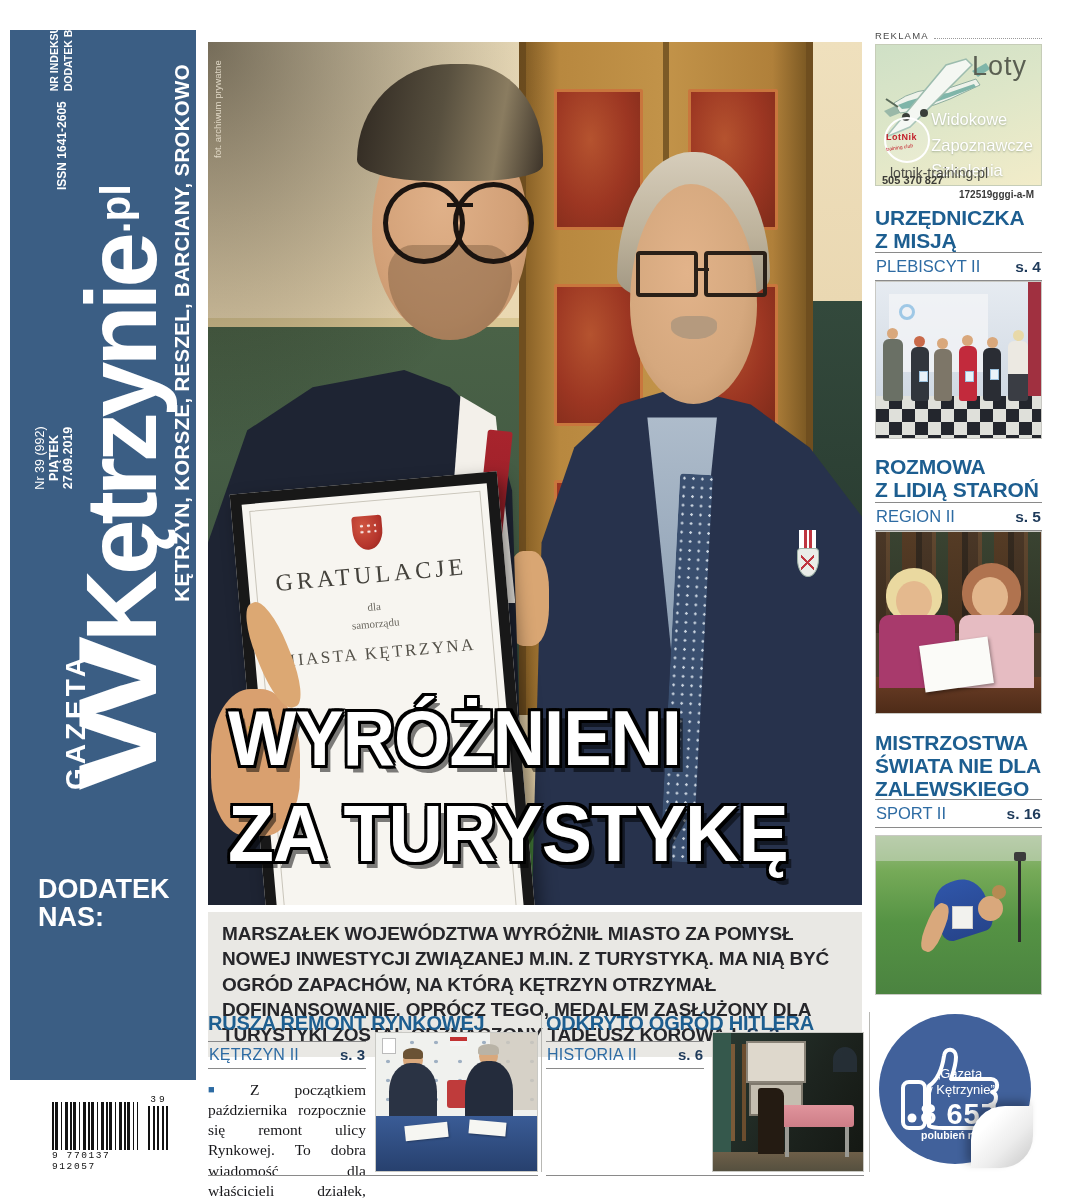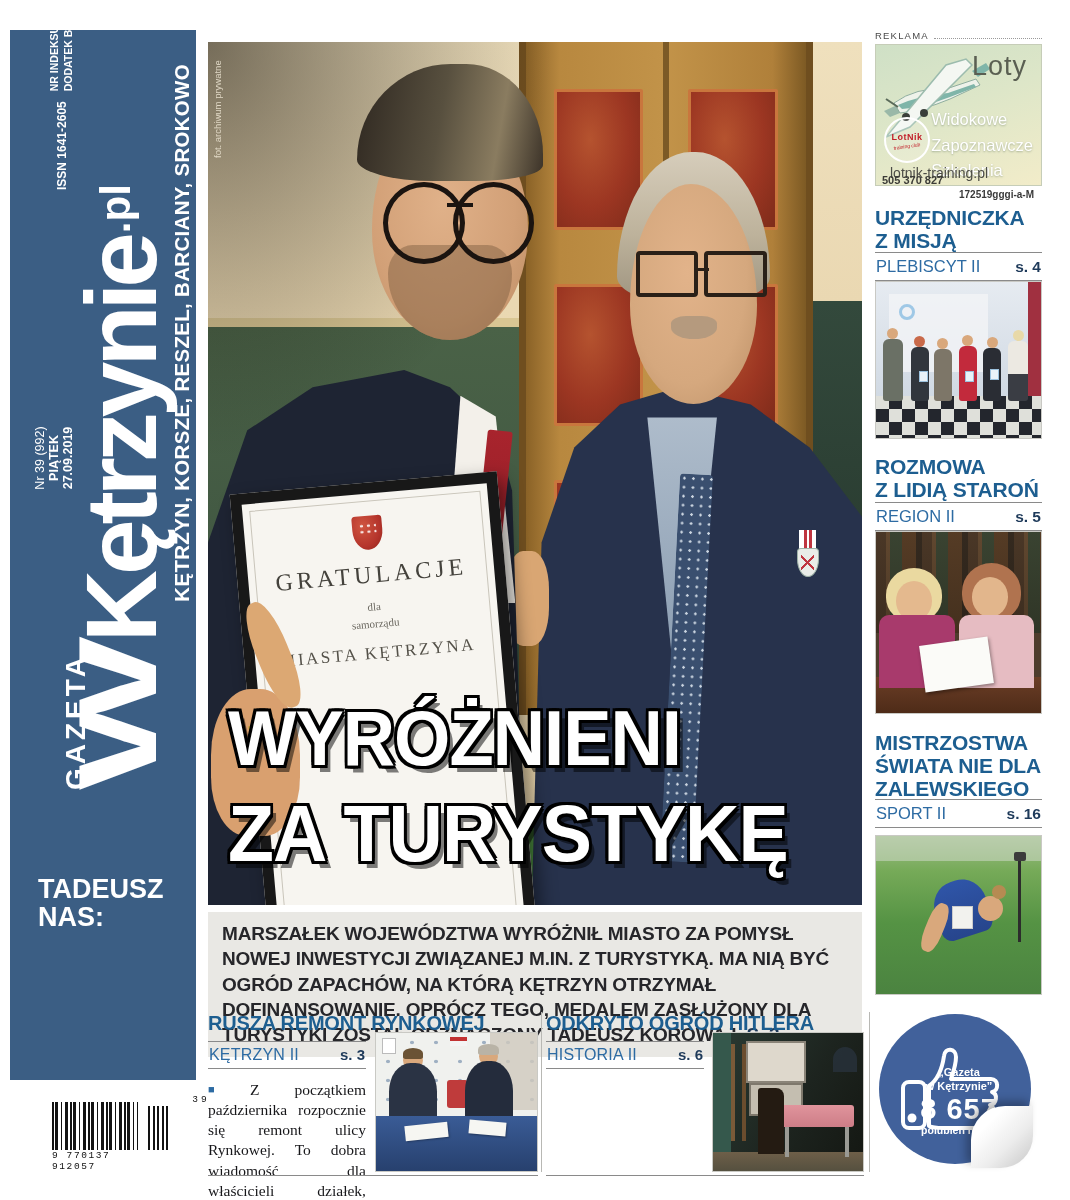--- a/index.html
+++ b/index.html
@@ -37,21 +37,21 @@
   
   .barcode-wrap{position:absolute;left:52px;top:1092px;width:120px;height:72px;}
   .bars-main{position:absolute;left:0;top:10px;width:86px;height:48px;background:
      repeating-linear-gradient(90deg,#121212 0 2px,#fff 2px 3px,#121212 3px 6px,#fff 6px 9px,
      #121212 9px 10px,#fff 10px 13px,#121212 13px 16px,#fff 16px 18px);}
   .bars-addon{position:absolute;left:96px;top:14px;width:22px;height:44px;background:
      repeating-linear-gradient(90deg,#121212 0 2px,#fff 2px 5px,#121212 5px 7px,#fff 7px 9px);}
   .bc-digits{position:absolute;left:0;top:58px;width:90px;font-size:9.5px;letter-spacing:1.6px;
      font-family:"Liberation Mono",monospace;color:#111;}
   .bc-addon-no{position:absolute;left:96px;top:2px;width:22px;text-align:center;font-size:9.5px;
-     letter-spacing:3px;font-family:"Liberation Mono",monospace;color:#111;margin-left:42px;}
+     letter-spacing:3px;font-family:"Liberation Mono",monospace;color:#111;}
 
   
   .cover{position:absolute;left:208px;top:42px;width:654px;height:863px;overflow:hidden;
          background:linear-gradient(180deg,#efe0bd 0%,#ead8b2 30%,#e3cfa6 100%);}
   .credit{left:4px;top:116px;width:112px;font-size:9.5px;color:#efe7d5;opacity:.85;white-space:nowrap;}
   .wall-green{position:absolute;left:0;top:33%;width:47.5%;height:67%;
       background:linear-gradient(180deg,#4a6247 0%,#3d5340 60%,#32452f 100%);}
   .wall-trim{position:absolute;left:0;top:32%;width:47.5%;height:1.4%;background:#d9c693;}
   .wall-right{position:absolute;left:92.5%;top:30%;width:7.5%;height:70%;
       background:linear-gradient(180deg,#33493c,#1d2b22);}
@@ -164,21 +164,21 @@
   .rightcol{position:absolute;left:875px;top:0;width:167px;height:1200px;}
   .reklama-row{position:absolute;top:30px;left:0;width:100%;display:flex;align-items:flex-end;gap:5px;}
   .reklama-label{font-size:9.5px;letter-spacing:1.2px;color:#4a4a4a;}
   .reklama-dots{flex:1;border-bottom:1px dotted #9a9a9a;margin-bottom:2px;}
   .ad{position:absolute;top:44px;left:0;width:167px;height:142px;overflow:hidden;
       background:linear-gradient(160deg,#cfe0c6 0%,#dde6c8 45%,#f2ecc9 100%);border:1px solid #c6cdb8;}
   .ad-title{position:absolute;right:14px;top:6px;font-size:27px;color:#5a5f52;letter-spacing:1px;}
   .ad-lines{position:absolute;right:8px;top:62px;text-align:left;color:#fff;font-size:16.5px;line-height:1.55;
       text-shadow:0 1px 2px rgba(90,110,90,.45);}
   .ad-logo{position:absolute;left:8px;top:72px;width:46px;height:46px;border:2px solid #fff;border-radius:50%;
-      text-align:center;background:rgba(255,255,255,.15);}
+      background:rgba(255,255,255,.15);}
   .ad-logo-txt{font-size:9px;font-weight:800;color:#c21f2a;margin-top:13px;letter-spacing:.5px;}
   .ad-logo-sub{font-size:5px;color:#c21f2a;transform:rotate(-8deg);margin-top:1px;}
   .ad-site{position:absolute;left:14px;top:120px;font-size:14px;color:#4c4c46;text-align:center;}
   .ad-phone{position:absolute;left:6px;top:129px;font-size:11px;font-weight:700;color:#3c3c38;}
   .ad-code{position:absolute;top:189px;right:8px;font-size:10px;font-weight:700;color:#3a3a3a;}
   .plane{position:absolute;left:0;top:4px;width:120px;height:90px;}
 
   .t-title{position:absolute;left:0;width:167px;font-size:21px;font-weight:800;color:var(--head-blue);
       line-height:1.1;letter-spacing:-.2px;}
   .t-rulebox{position:absolute;left:0;width:167px;border-top:1.5px solid var(--rule-gray);
@@ -209,21 +209,21 @@
       background-image:radial-gradient(circle,rgba(40,80,130,.9) 1.6px,transparent 2.1px);background-size:24px 19px;}
   .sign-table{position:absolute;left:0;bottom:0;width:100%;height:40%;background:linear-gradient(#3a5c96,#27406e);}
 
   .room-bg{position:absolute;inset:0;background:linear-gradient(120deg,#2a3b33 0%,#1d241f 55%,#141712 100%);}
 
   
   .fb{position:absolute;left:4px;top:1014px;width:152px;height:150px;}
   .fb-circle{position:absolute;inset:0;border-radius:50%;background:var(--fb-blue);}
   .fb-thumb{position:absolute;left:8px;top:26px;}
   .fb-text{position:absolute;left:30px;top:52px;width:100px;text-align:center;color:#fff;z-index:3;}
-  .fb-q{font-size:11px;font-weight:700;line-height:1.25;}
+  .fb-q{font-size:13px;font-weight:400;line-height:1.25;}
   .fb-count{font-size:29px;font-weight:800;letter-spacing:1px;line-height:1.05;}
   .fb-cap{font-size:10.5px;font-weight:700;}
   .fb-curl{position:absolute;right:-2px;bottom:-4px;width:62px;height:62px;z-index:4;
       border-radius:55% 0 52% 0;background:linear-gradient(315deg,#c6c6c6 0%,#ececec 38%,#ffffff 72%);
       box-shadow:-5px -5px 9px rgba(0,0,0,.28);}
 </style>
 </head>
 <body>
 
 <div class="page">
@@ -244,21 +244,21 @@
     <div class="rot logo-block">
       <span class="logo-gazeta">GAZETA</span>
       <span class="logo-line">
         <span class="logo-w">W</span>
         <span class="logo-name">Kętrzynie</span>
         <span class="logo-pl">.pl</span>
       </span>
       <span class="logo-coverage">KĘTRZYN, KORSZE, RESZEL, BARCIANY, SROKOWO</span>
     </div>
     <div class="readus">
-      <div class="readus-title">TADEUSZ
+      <div class="readus-title">DODATEK
 NAS:</div>
     </div>
   </aside>
 
   <div class="barcode-wrap">
     <div class="bars-main"></div>
     <div class="bars-addon"></div>
     <div class="bc-addon-no">39</div>
     <div class="bc-digits">9 770137 912057</div>
   </div>

